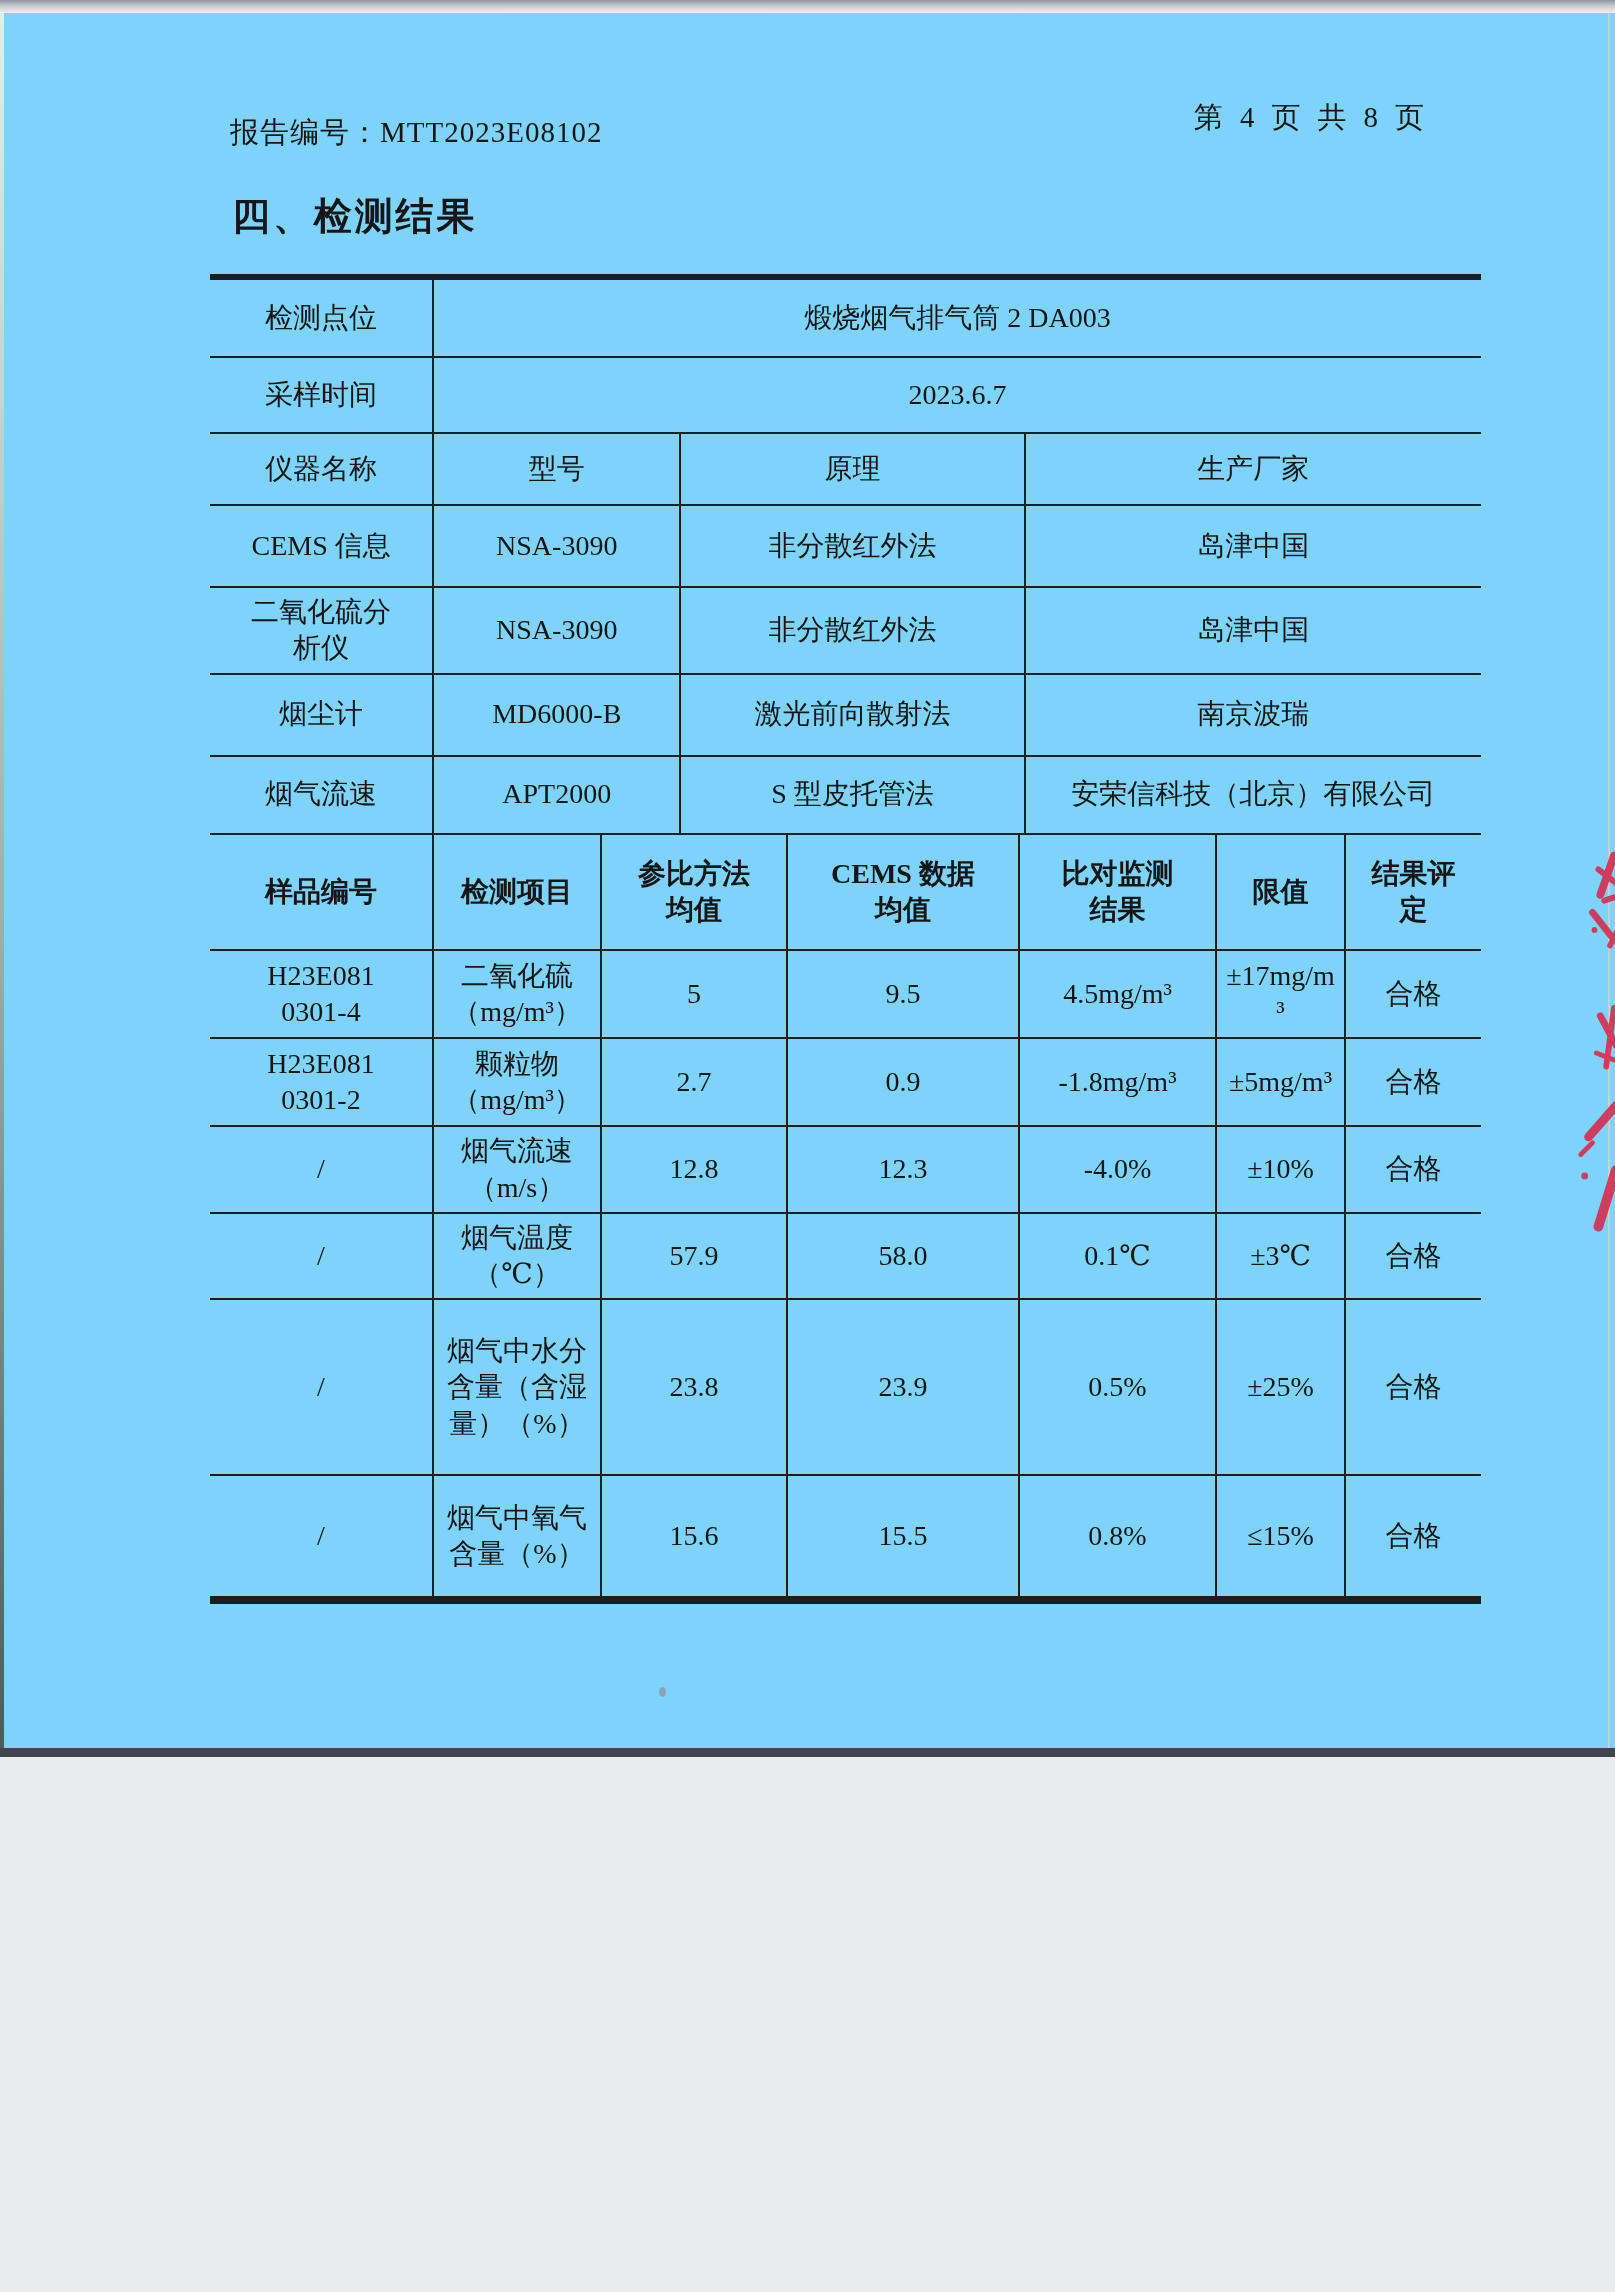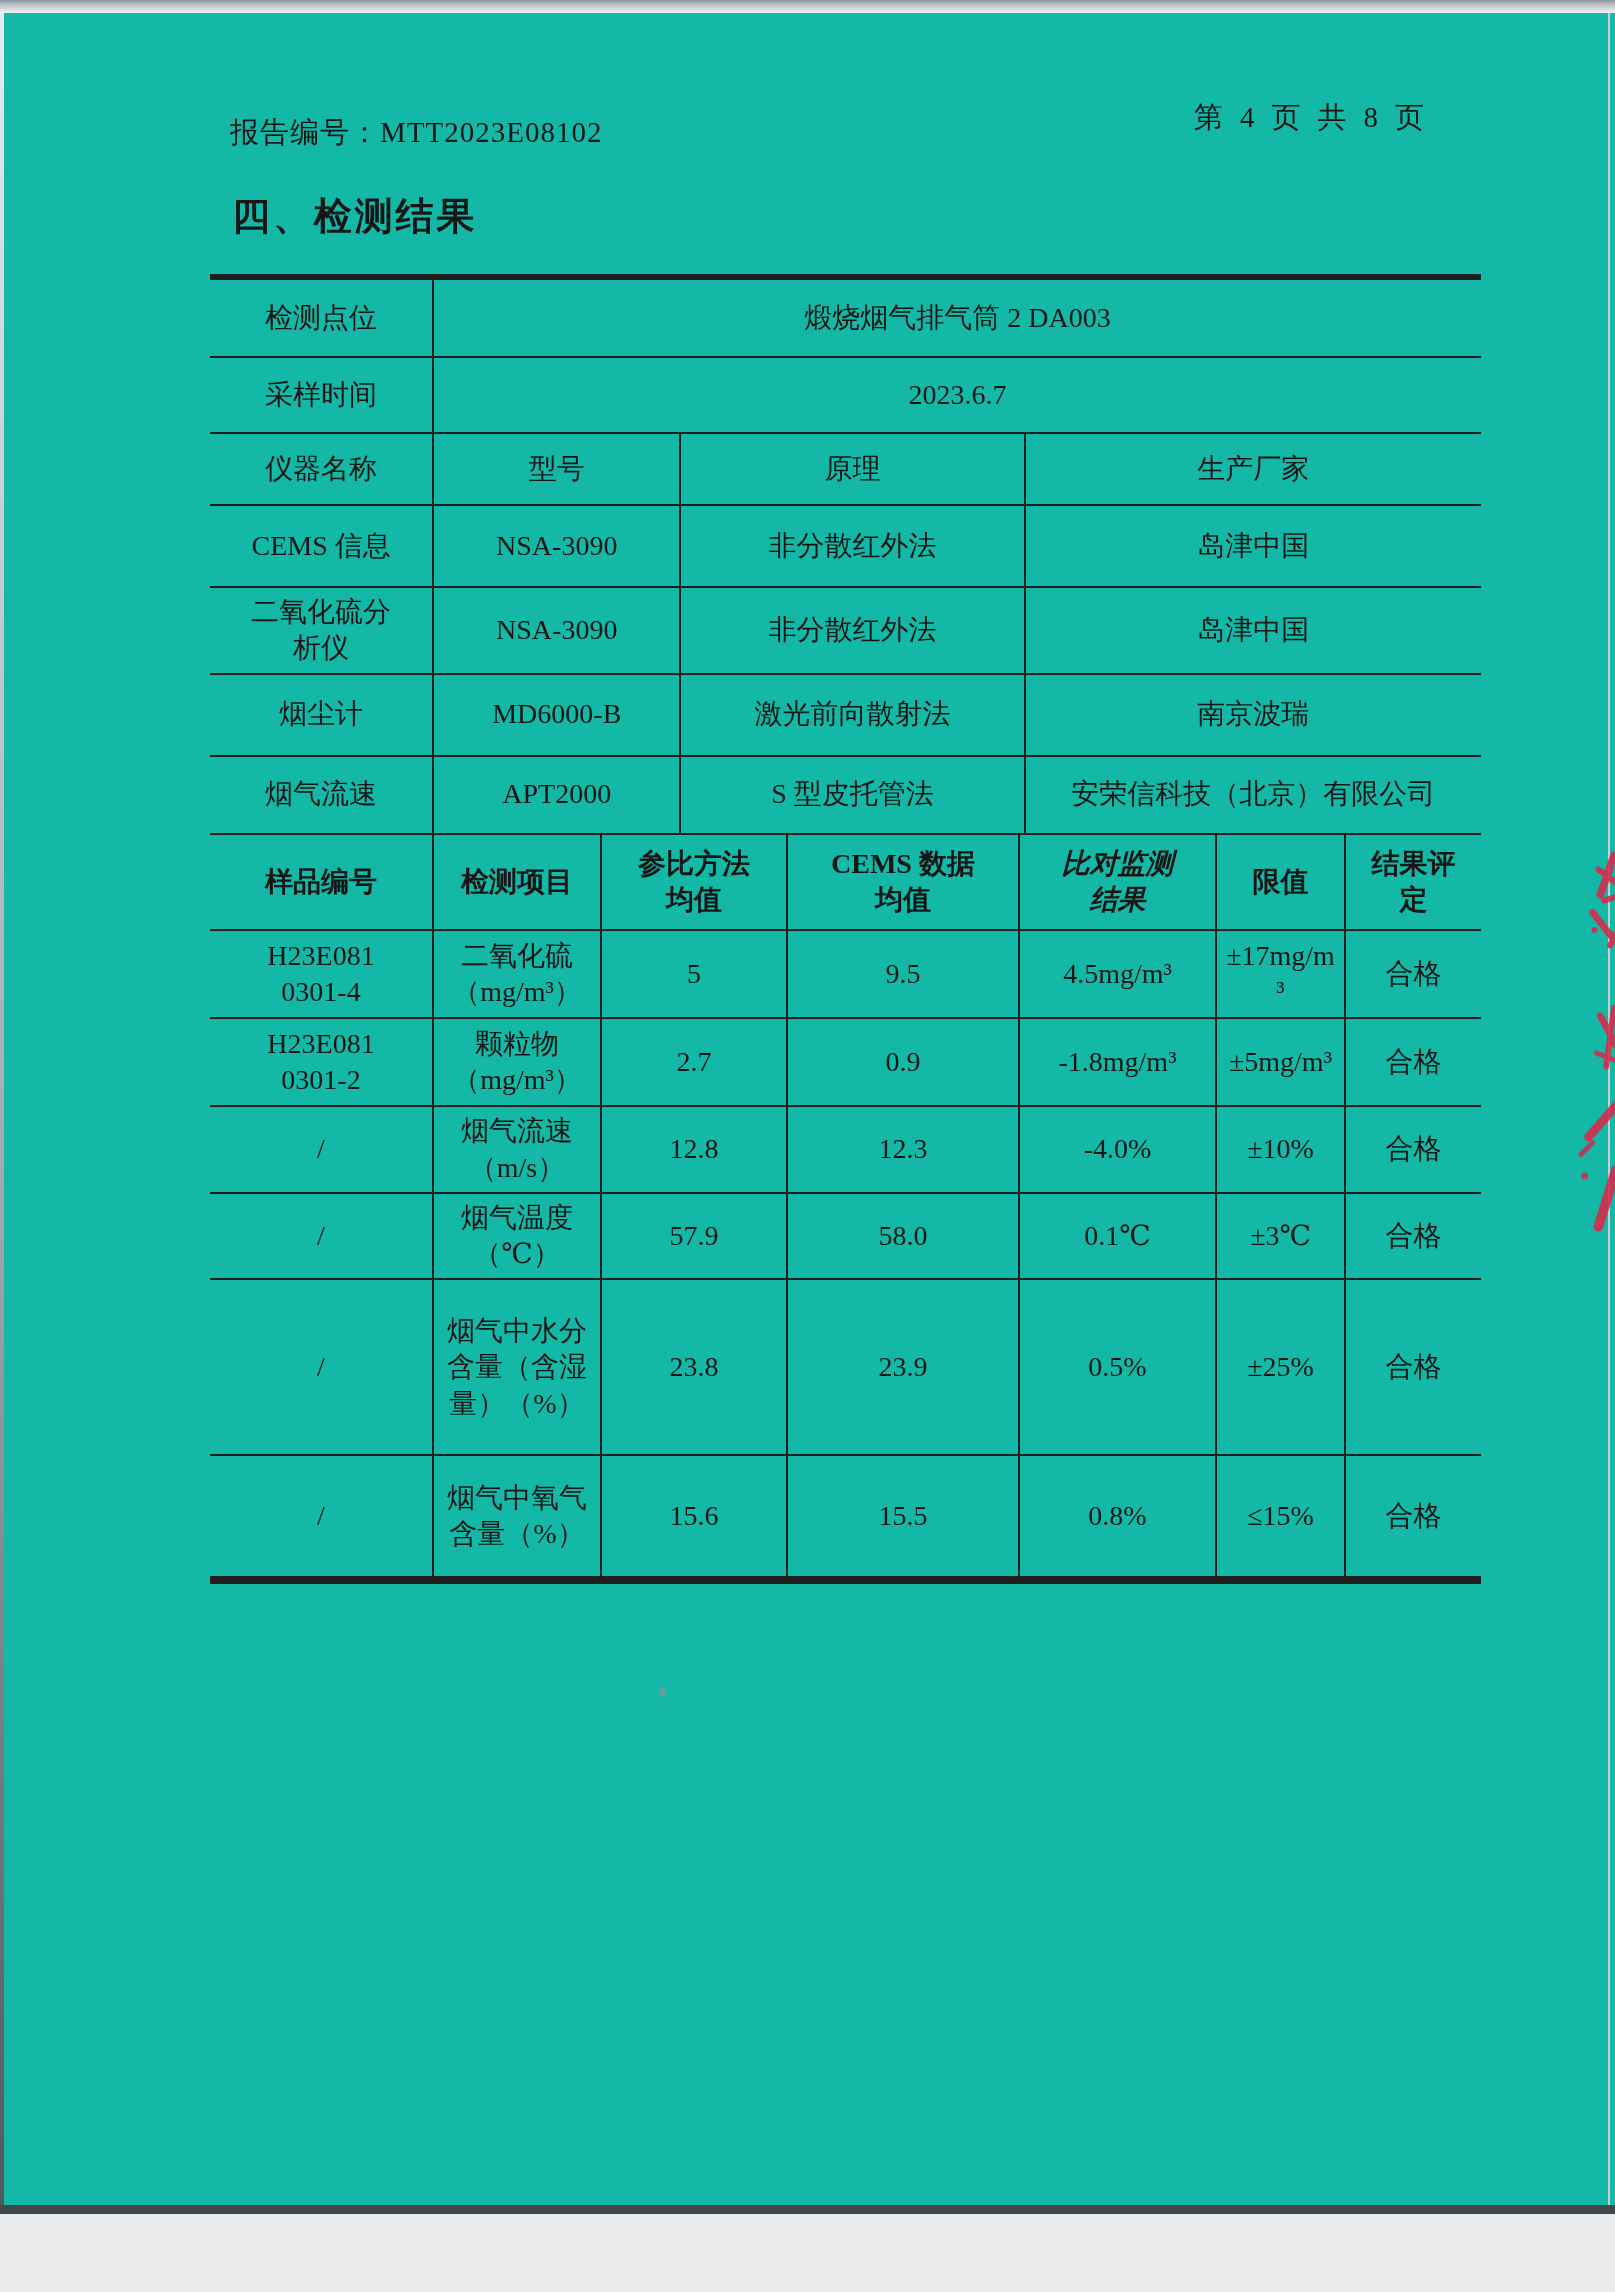--- a/index.html
+++ b/index.html
@@ -3,23 +3,23 @@
 <meta charset="utf-8">
 <style>
   :root{
     --color-line:#1e1e1e;
     --color-text:#161616;
     --color-stamp:#d8294b;
   }
   html,body{margin:0;padding:0;background:#e9eaec;}
   .page{
     position:relative;
-    width:1616px;height:2214px;
+    width:1616px;height:1757px;
     margin:0 auto;
-    background:#14b8a6;
+    background:#7dd3fc;
     overflow:hidden;
     font-family:"Liberation Serif","DejaVu Serif",serif;
     color:var(--color-text);
   }
   
   .edge-top{position:absolute;top:0;left:0;right:0;height:12.7px;
     background:linear-gradient(180deg,#8f949c 0%,#c6cad0 45%,#eef0f2 100%);}
   .edge-bottom{position:absolute;bottom:0;left:0;right:0;height:8.8px;background:#42464c;}
   .edge-left{position:absolute;left:0;top:12.7px;bottom:8.8px;width:3.9px;
     background:linear-gradient(180deg,#e8eaec 0%,#a2a6ac 55%,#54575d 100%);}
@@ -42,21 +42,21 @@
   td + td{border-left:2px solid var(--color-line);}
   .t1{border-top:6.8px solid var(--color-line);}
   .t2 .last{border-bottom:none;}
   .t2{border-bottom:8.8px solid var(--color-line);}
   .t1 td:first-child{padding:5.9px 37px;}
   .t2 td:first-child{padding:5.9px 29px;}
   .t2 td:nth-child(6){word-break:break-all;}
   .t2 tr.hd td{font-weight:bold;}
   .t2 tr.hd td:nth-child(3){padding:5.9px 25px;border-radius:11px;}
   .t2 tr.hd td:nth-child(4){padding:5.9px 35px;margin-left:38px;}
-  .t2 tr.hd td:nth-child(5){padding:11px 33px;font-style:italic;}
+  .t2 tr.hd td:nth-child(5){padding:21px 33px;}
   .t2 tr.hd td:nth-child(7){padding:5.9px 19.5px;}
 
   .rh82{height:80px}.rh78{height:76px}.rh74{height:72px}.rh84{height:82px}
   .rh88{height:86px}.rh80{height:78px}.rh92{height:90px}.rh90{height:88px}
   .rh86{height:84px}.rh180{height:176px}.rh128{height:125px}
 
   .stamp{position:absolute;right:0;top:844px;width:45px;height:410px;}
   .speck{position:absolute;left:659px;top:1687px;width:6.8px;height:9.8px;
     border-radius:50%;background:#8e939b;opacity:.7;}
 </style>

